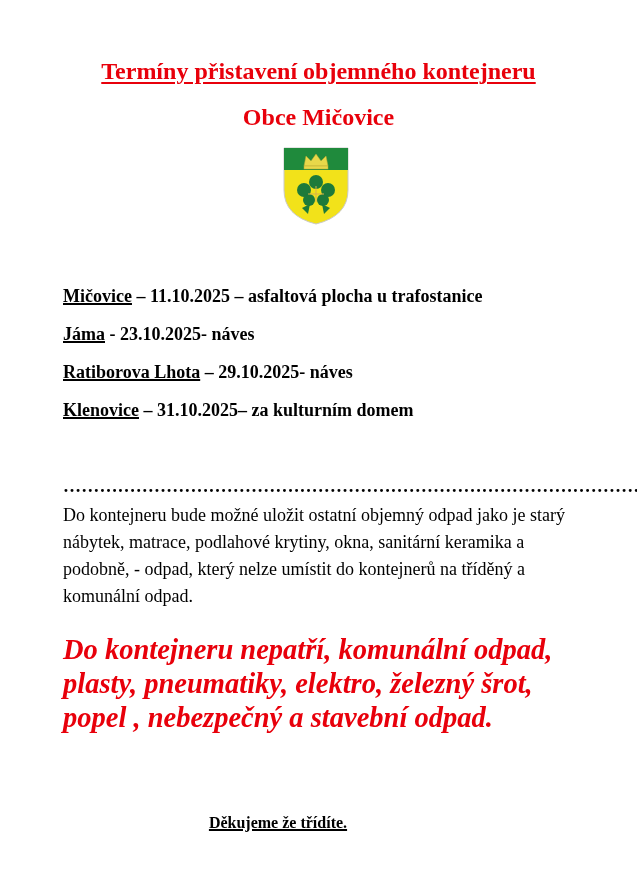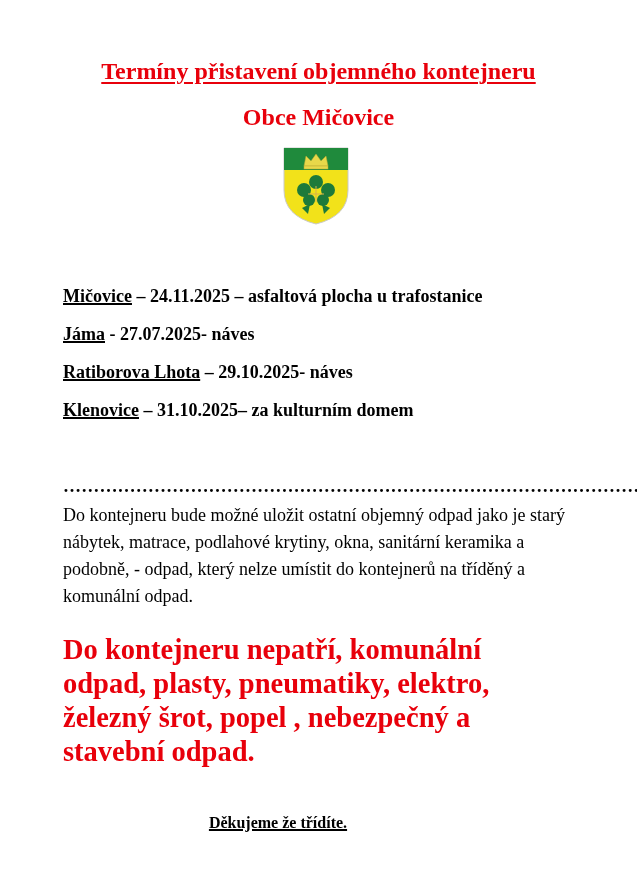--- a/index.html
+++ b/index.html
@@ -11,21 +11,21 @@
   .title2 { position:absolute; left:0; width:637px; top:104px; text-align:center;
             font-size:24px; font-weight:bold; color:#e8000b; 
             text-decoration-thickness:2px; text-underline-offset:3px; }
   .crest { position:absolute; left:282px; top:146px; width:68px; height:80px; }
   .schedule { position:absolute; left:63px; top:284px; }
   .row { font-size:18px; font-weight:bold; height:38px; line-height:24px; white-space:nowrap; }
   .place { text-decoration:underline; text-decoration-thickness:1.5px; }
   .dots { position:absolute; left:63px; top:476px; font-size:18px; font-weight:bold; letter-spacing:0.2px; white-space:nowrap; }
   .info { position:absolute; left:63px; top:502px; width:520px; font-size:18px; line-height:27px; }
   .warning { position:absolute; left:63px; top:633px; width:500px; font-size:28.5px; line-height:34px;
-             font-weight:bold; color:#e8000b; }
+             font-weight:bold; color:#e8000b;font-style:italic; }
   .thanks { position:absolute; left:0; width:556px; top:814px; text-align:center; font-size:16px;
             font-weight:bold; text-decoration:underline; text-decoration-thickness:1.5px; }
 </style>
 </head>
 <body>
 
 <div class="title1">Termíny přistavení objemného kontejneru</div>
 <div class="title2">Obce Mičovice</div>
 
 <div class="crest">
@@ -46,22 +46,22 @@
       <path d="M48 62 L40 58 L42 68 Z"></path>
     </g>
     <g stroke="#d9b24a" stroke-width="1">
       <line x1="34" y1="40" x2="34" y2="56"></line>
       <line x1="26" y1="48" x2="42" y2="48"></line>
     </g>
   </svg>
 </div>
 
 <div class="schedule">
-  <div class="row"><span class="place">Mičovice</span><span> – 24.11.2025 – asfaltová plocha u trafostanice</span></div>
-  <div class="row"><span class="place">Jáma</span><span> - 27.07.2025- náves</span></div>
+  <div class="row"><span class="place">Mičovice</span><span> – 11.10.2025 – asfaltová plocha u trafostanice</span></div>
+  <div class="row"><span class="place">Jáma</span><span> - 23.10.2025- náves</span></div>
   <div class="row"><span class="place">Ratiborova Lhota</span><span> – 29.10.2025- náves</span></div>
   <div class="row"><span class="place">Klenovice</span><span> – 31.10.2025– za kulturním domem</span></div>
 </div>
 
 <div class="dots">………………………………………………………………………………………</div>
 
 <div class="info">Do kontejneru bude možné uložit ostatní objemný odpad jako je starý nábytek, matrace, podlahové krytiny, okna, sanitární keramika a podobně,  - odpad, který nelze umístit do kontejnerů na tříděný a komunální odpad.</div>
 
 <div class="warning">Do kontejneru nepatří, komunální odpad, plasty, pneumatiky, elektro, železný šrot, popel , nebezpečný a stavební odpad.</div>
 

